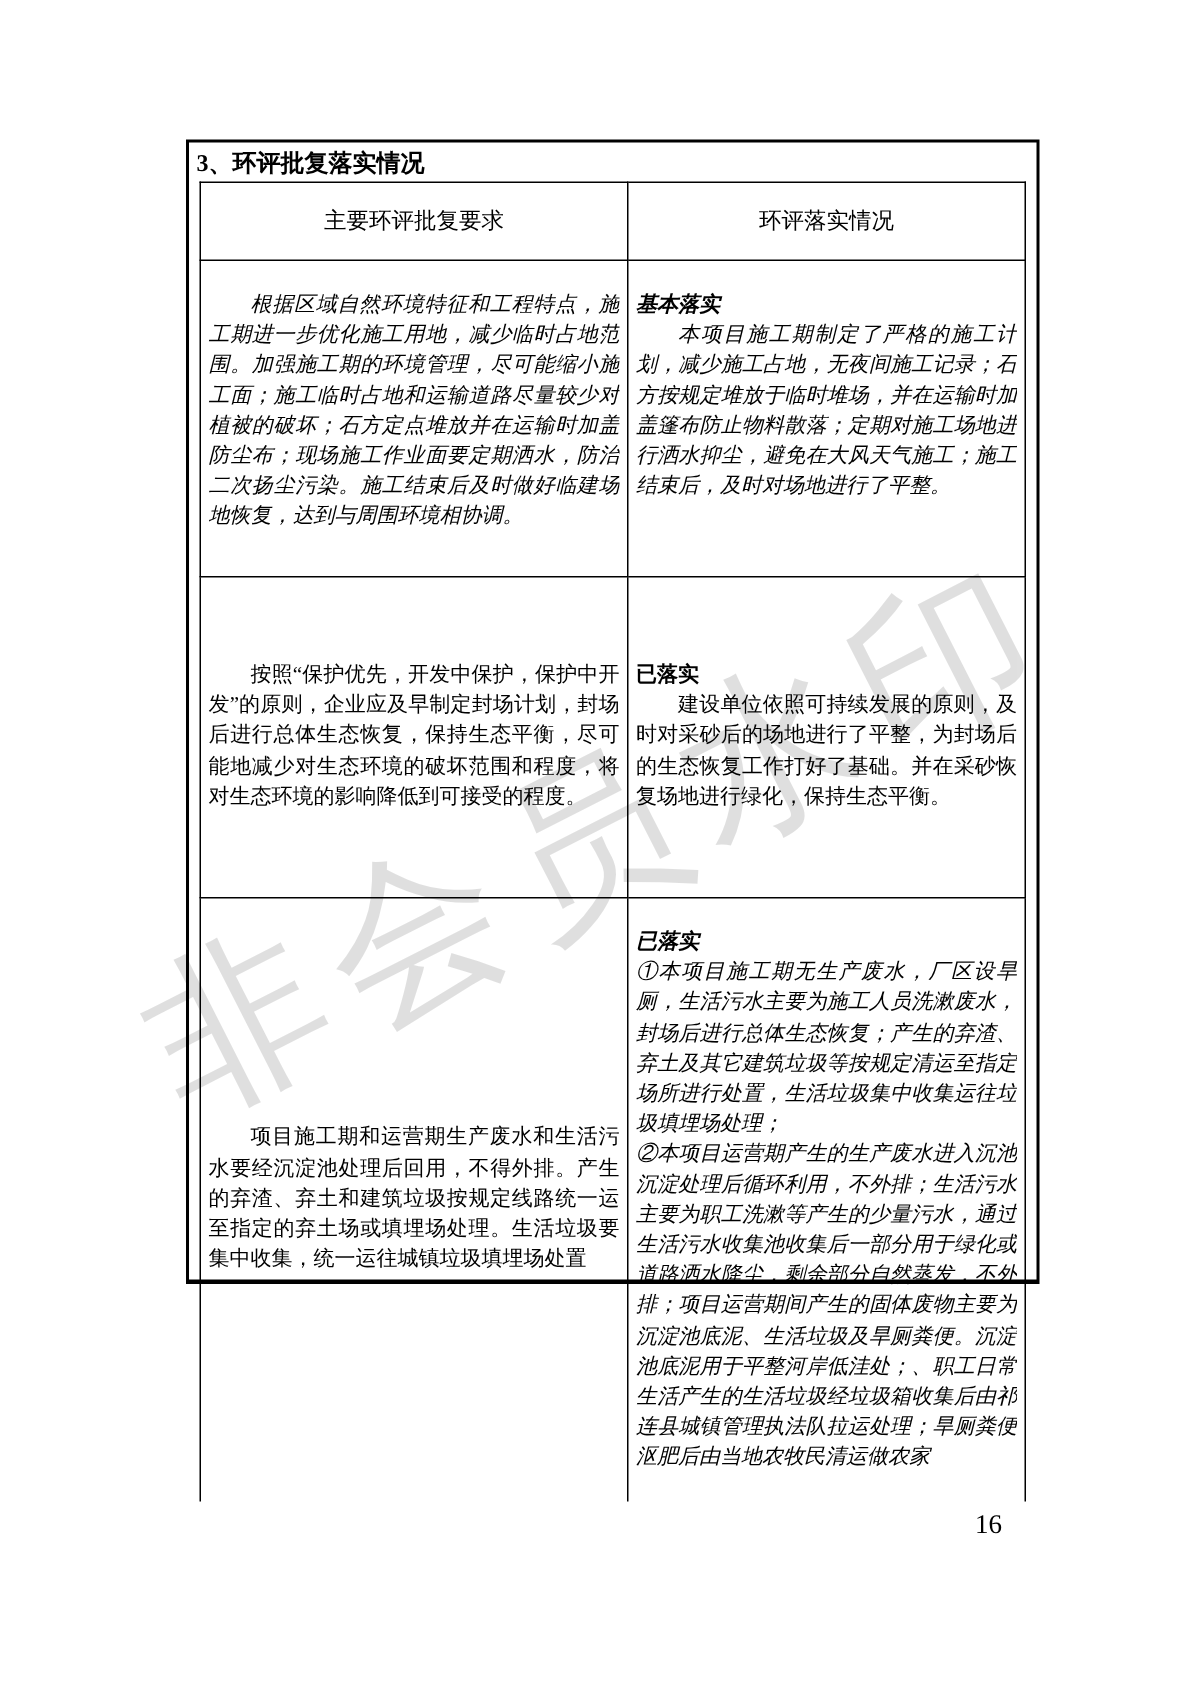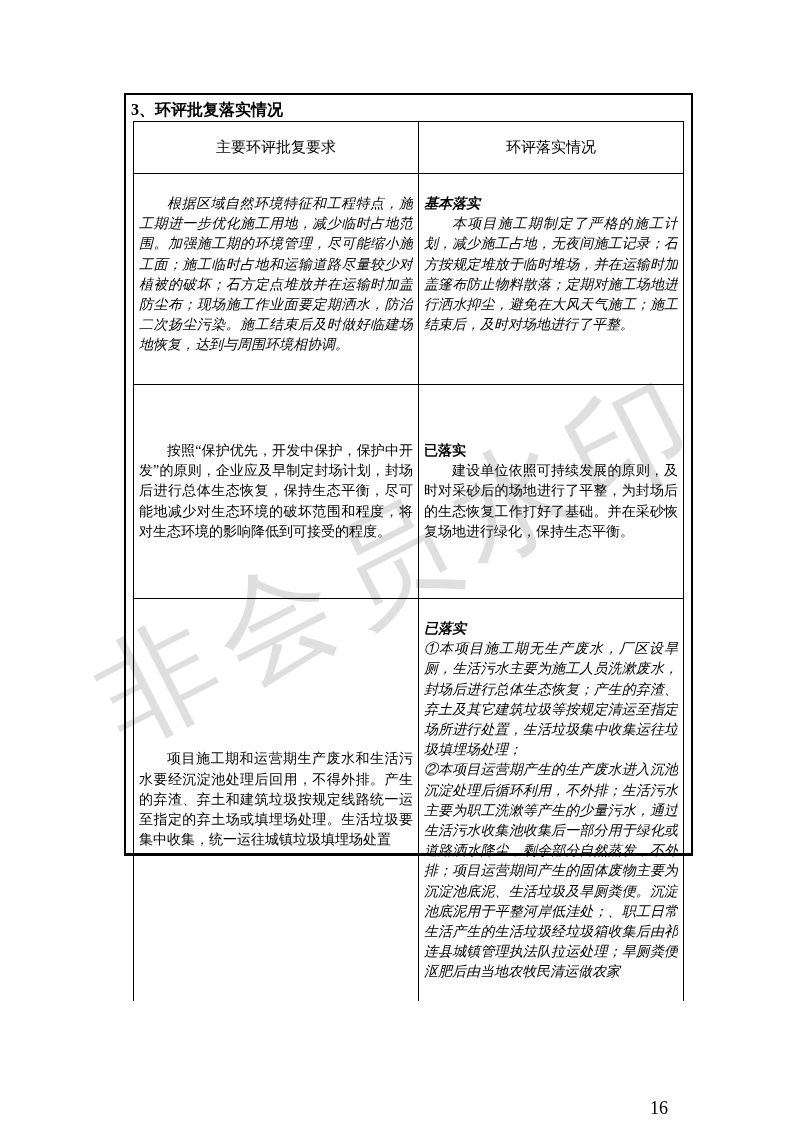--- a/index.html
+++ b/index.html
@@ -64,21 +64,21 @@
 
   
   .cw { overflow:hidden; display:flex; flex-direction:column; }
   .cw.center { justify-content:center; }
   .cw.top { justify-content:flex-start; padding-top:4px;font-style:italic; }
   tr.r1 .cw { height:174px; }
   tr.r2 .cw { height:181px; }
   tr.r3 .cw { height:366px; }
 
   .page-number {
-    position:absolute; left:650px; top:1098px;
+    position:absolute; left:650px; top:1006px;
     font-size:18px; z-index:1;
     font-family:"Liberation Serif","DejaVu Serif",serif;
   }
 </style>
 </head>
 <body>
 
 <div class="page">
 
   <div class="watermark">非会员水印</div>

